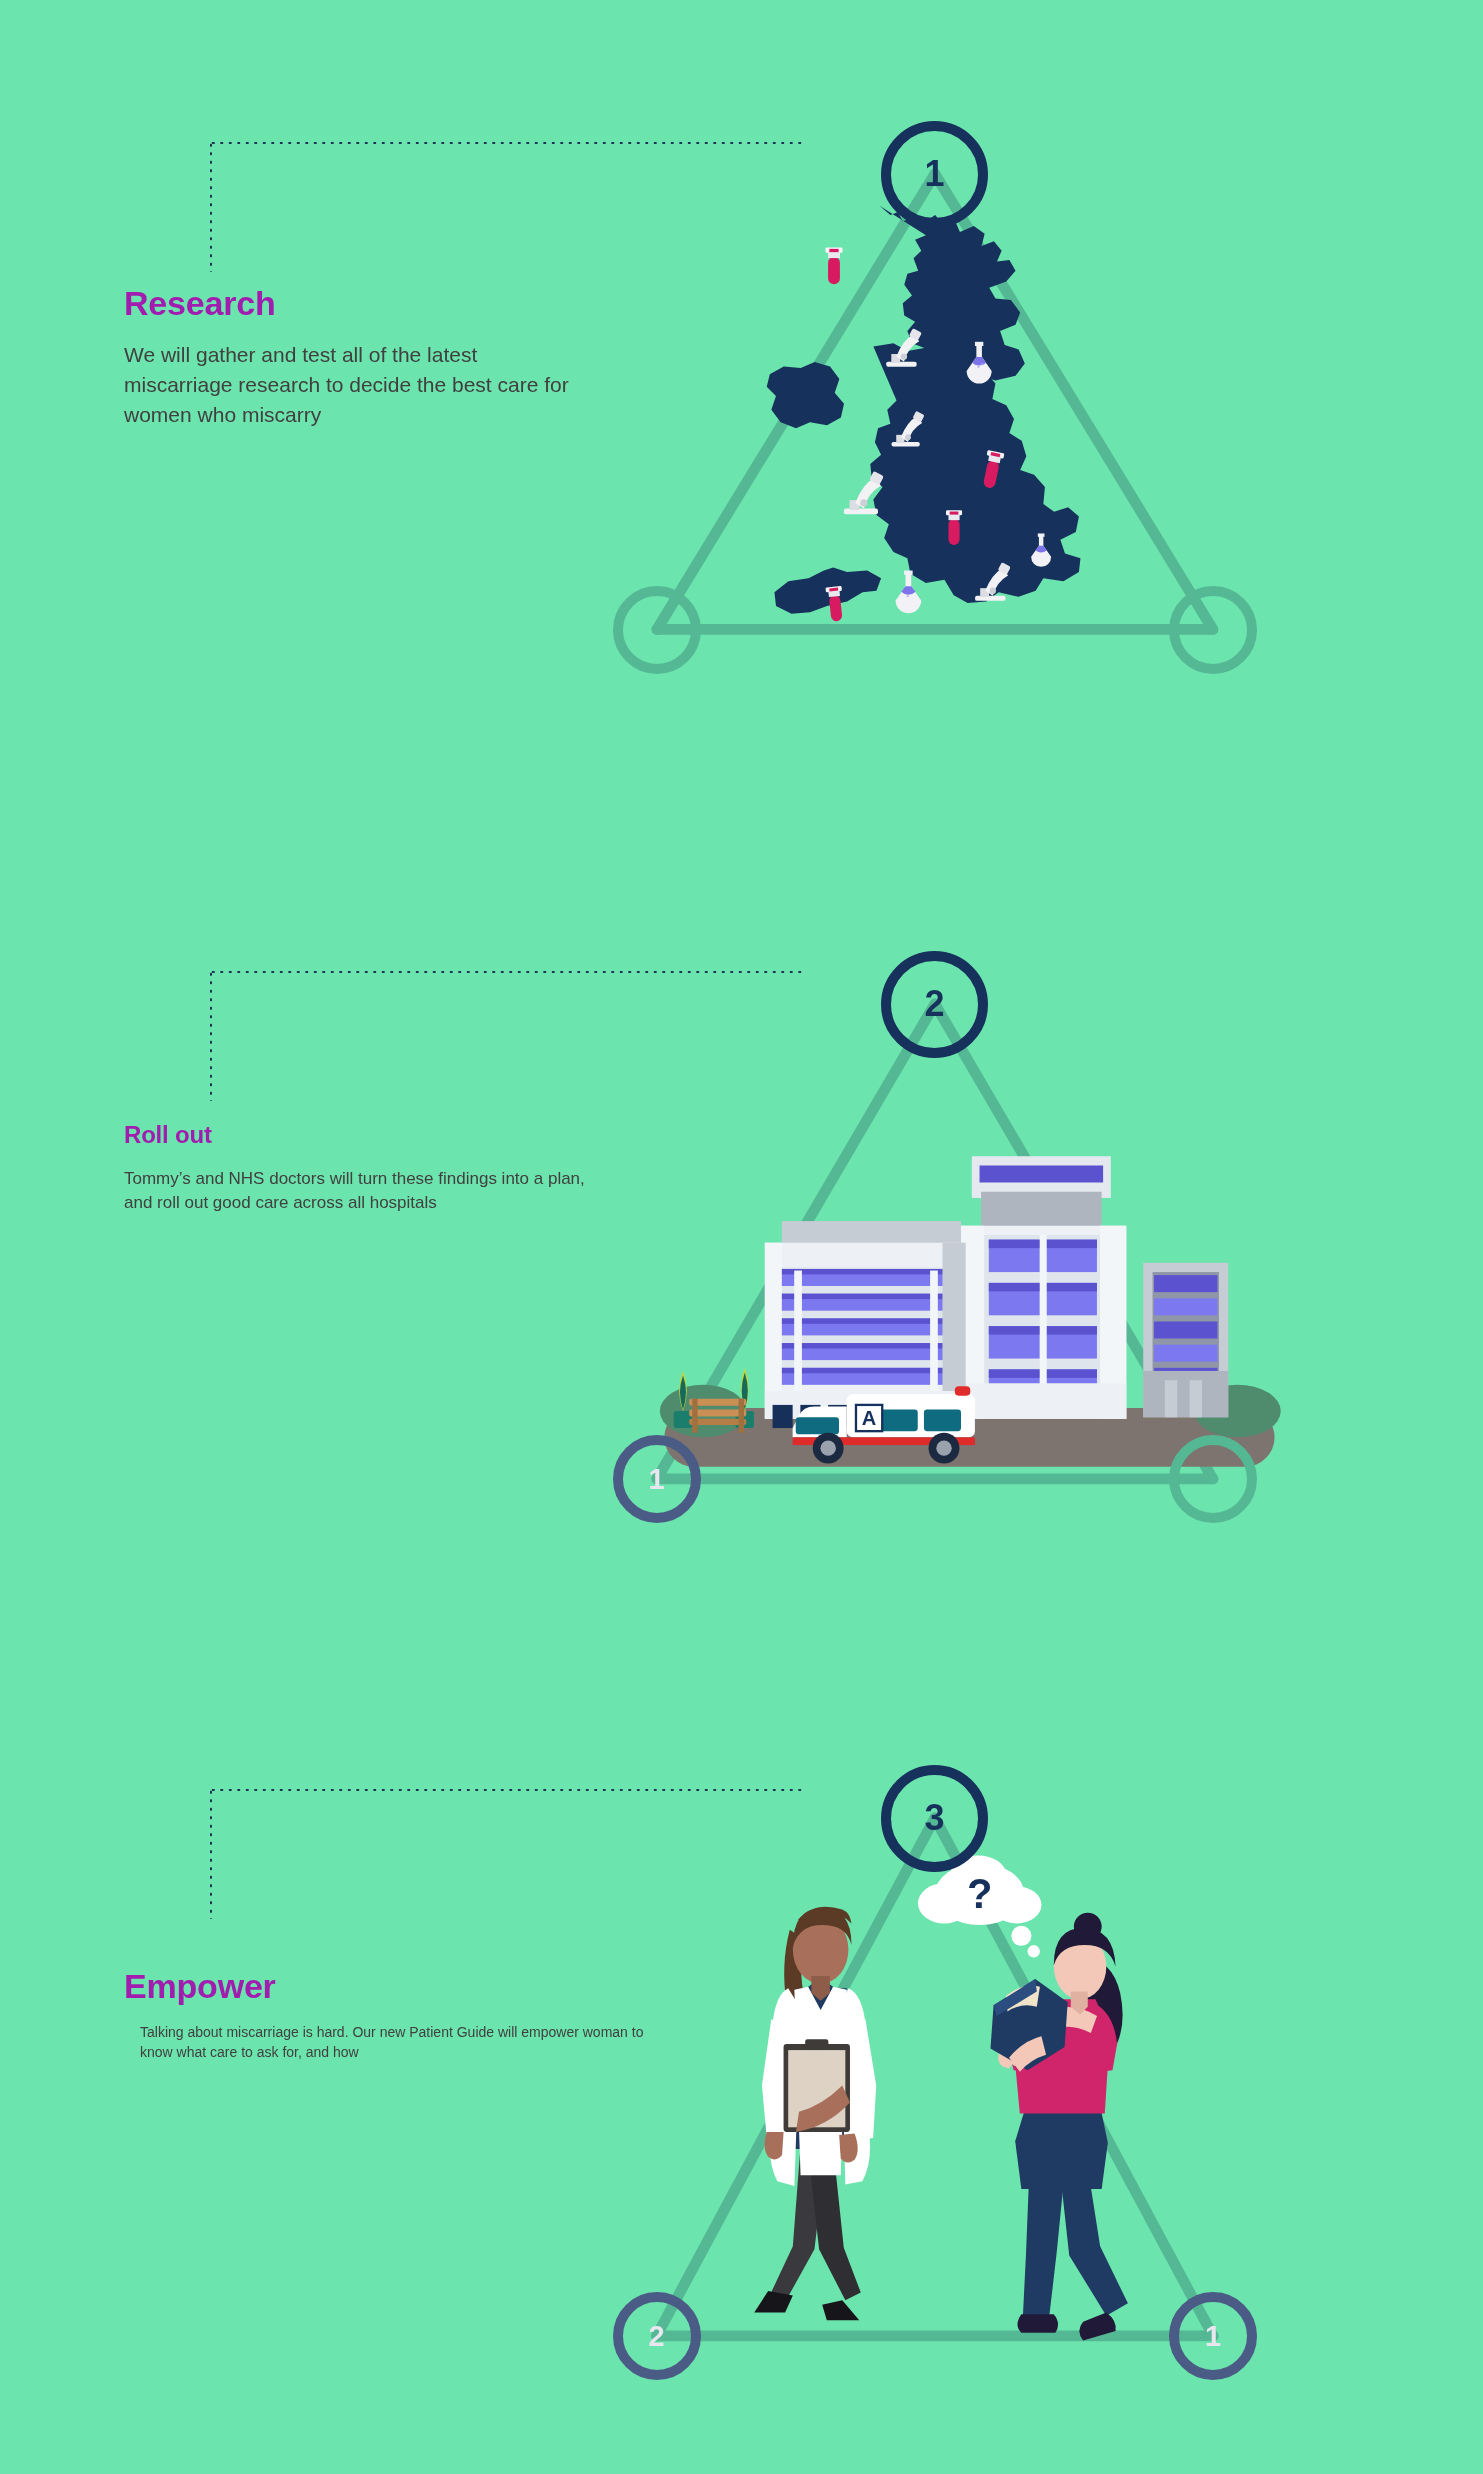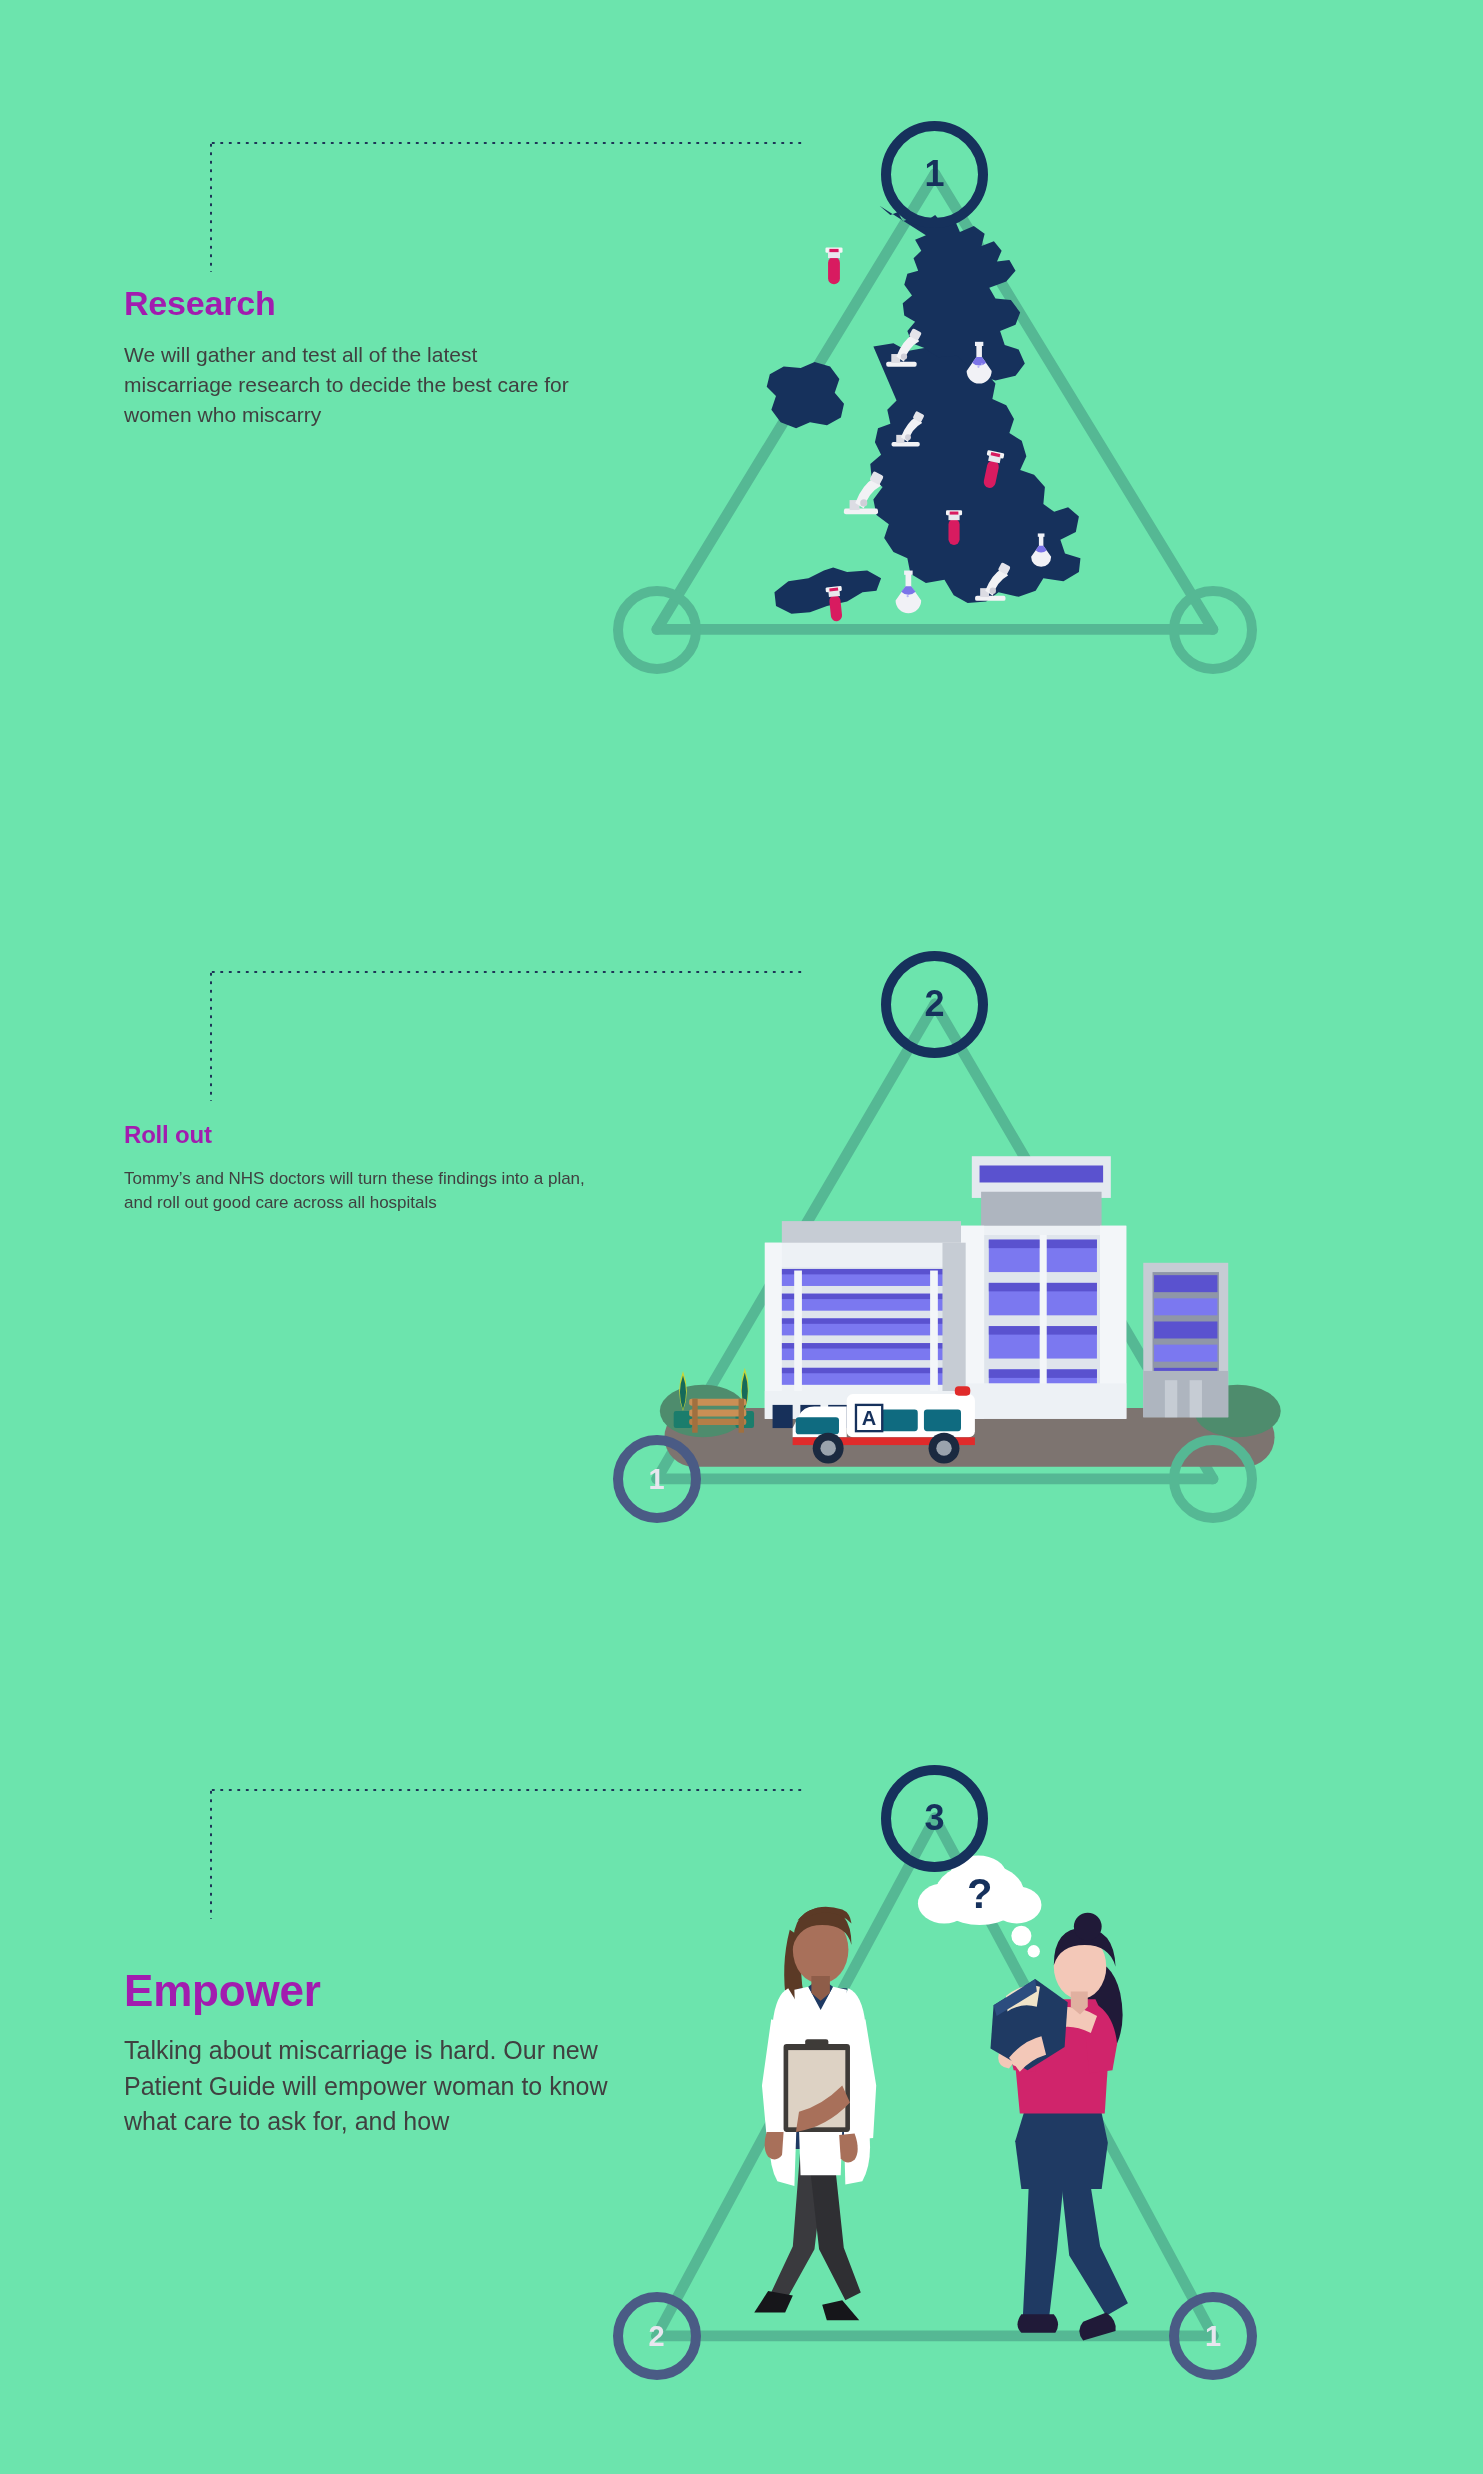--- a/index.html
+++ b/index.html
@@ -371,22 +371,22 @@
   </div>
 
   <div class="step" id="step-empower">
 
     <div class="bracket" style="left:209px;top:144px;width:595px;height:131px;">
       <div class="h" style="width:595px;"></div>
       <div class="v" style="height:131px;"></div>
     </div>
 
     <div class="textcol" style="left:124px;top:325px;width:525px;">
-      <h2 class="title" style="font-size:44px;">Empower</h2>
-      <p class="body" style="font-size:25px;width:510px;">Talking about miscarriage is hard. Our new Patient Guide will empower woman to know what care to ask for, and how</p>
+      <h2 class="title" style="font-size:34px;">Empower</h2>
+      <p class="body" style="font-size:14px;width:510px;margin-left:16px;">Talking about miscarriage is hard. Our new Patient Guide will empower woman to know what care to ask for, and how</p>
     </div>
 
     <div class="tri" style="left:587px;top:116px;width:773px;height:634px;">
       <svg width="773" height="634" viewBox="0 0 1000 820">
         <g stroke="#55b894" stroke-width="14" fill="none" stroke-linecap="round">
           <line x1="450" y1="75" x2="90" y2="745"></line>
           <line x1="450" y1="75" x2="810" y2="745"></line>
           <line x1="90" y1="745" x2="810" y2="745"></line>
         </g>
       </svg>

